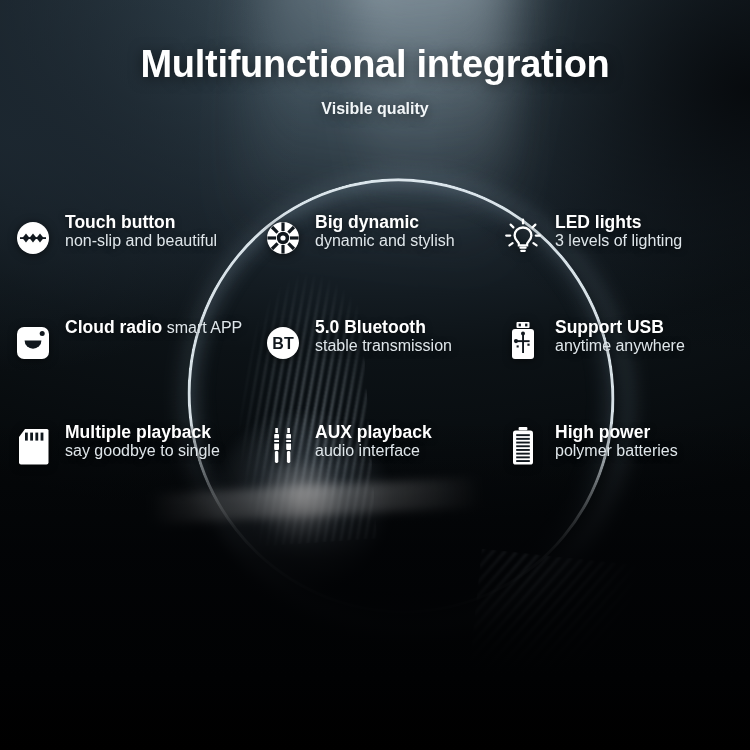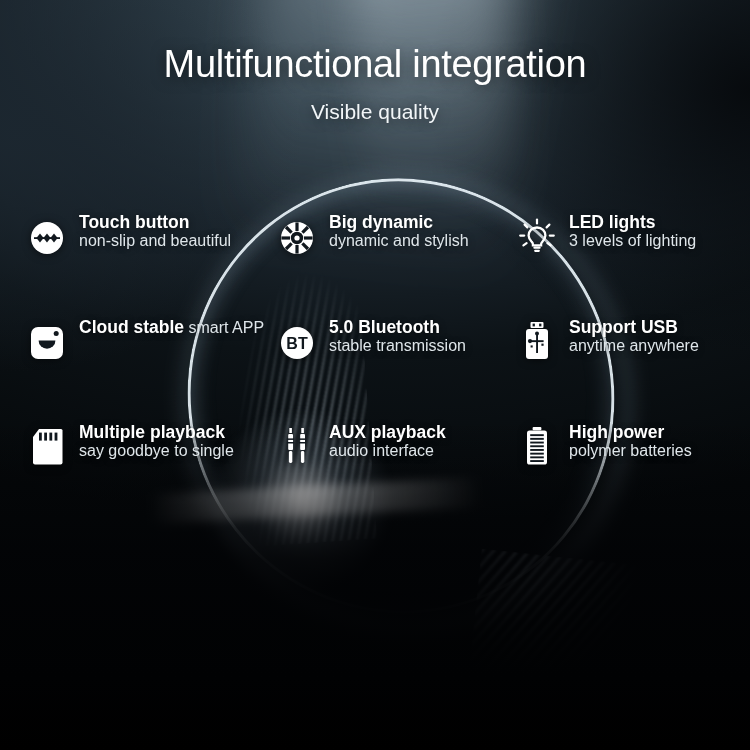--- a/index.html
+++ b/index.html
@@ -147,46 +147,46 @@
   .header {
     position: absolute;
     top: 44px;
     left: 0;
     width: 100%;
     text-align: center;
     z-index: 6;
   }
   .title {
     font-size: 38px;
-    font-weight: 400;
+    font-weight: 700;
     color: #ffffff;
     letter-spacing: -0.3px;
     text-shadow: 0 2px 14px rgba(0,0,0,.55);
     margin: 0;
     line-height: 1.1;
   }
   .subtitle {
     margin: 14px 0 9px 0;
-    font-size: 21px;
-    font-weight: 400;
+    font-size: 16px;
+    font-weight: 700;
     color: #f2f6f8;
     text-shadow: 0 2px 12px rgba(0,0,0,.5);
   }
 
   
   .grid {
     position: absolute;
     top: 210px;
     left: 0;
     width: 652px;
     z-index: 7;
     display: grid;
     grid-template-columns: 250px 240px 260px;
     grid-auto-rows: 105px;
-    padding-left: 26px;
+    padding-left: 12px;
     box-sizing: border-box;
   }
   .feature {
     display: flex;
     align-items: flex-start;
     gap: 11px;
   }
   .f-icon {
     flex: 0 0 auto;
     width: 42px;
@@ -313,21 +313,21 @@
 
     <div class="feature">
       <span class="f-icon">
         <svg width="36" height="36" viewBox="0 0 36 36">
           <rect x="2" y="2" width="32" height="32" rx="7" fill="#fff"></rect>
           <path d="M9.6 15.4 a8.4 8.4 0 0 0 16.8 0 z" fill="#11181e"></path>
           <circle cx="27.2" cy="8.6" r="2.5" fill="#11181e"></circle>
         </svg>
       </span>
       <span class="f-text">
-        <span class="f-title">Cloud stable</span>
+        <span class="f-title">Cloud radio</span>
         <span class="f-sub">smart APP</span>
       </span>
     </div>
 
     <div class="feature">
       <span class="f-icon">
         <svg width="36" height="36" viewBox="0 0 36 36">
           <circle cx="18" cy="18" r="16" fill="#fff"></circle>
           <text x="18" y="24.2" text-anchor="middle" font-family="Liberation Sans, sans-serif" font-size="16" font-weight="700" fill="#11181e">BT</text>
         </svg>

